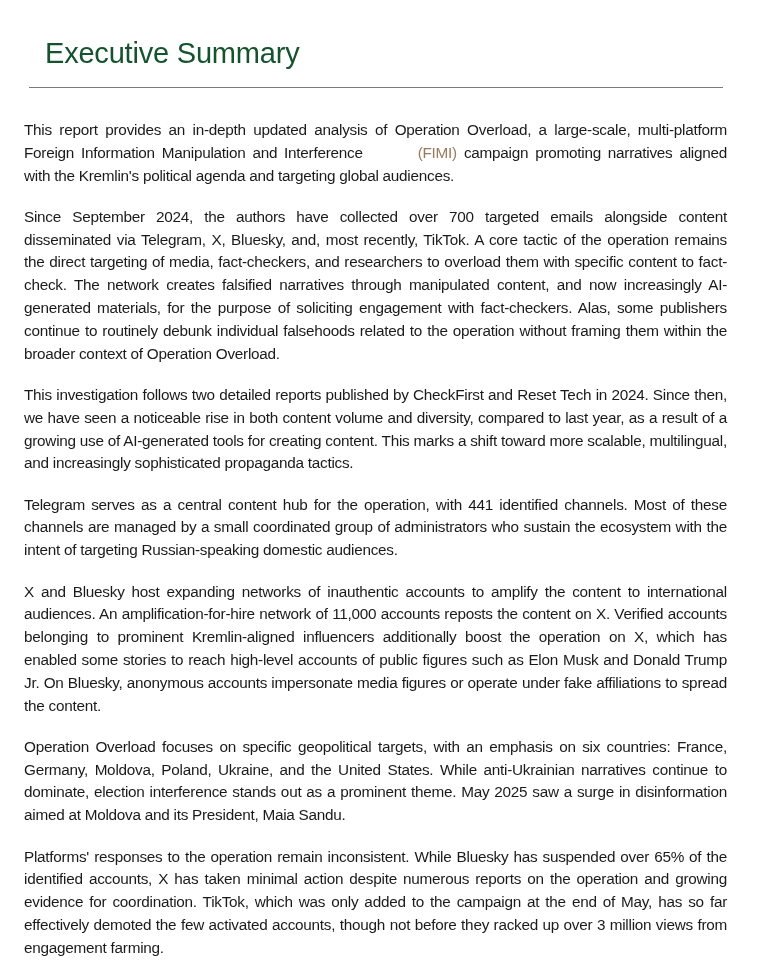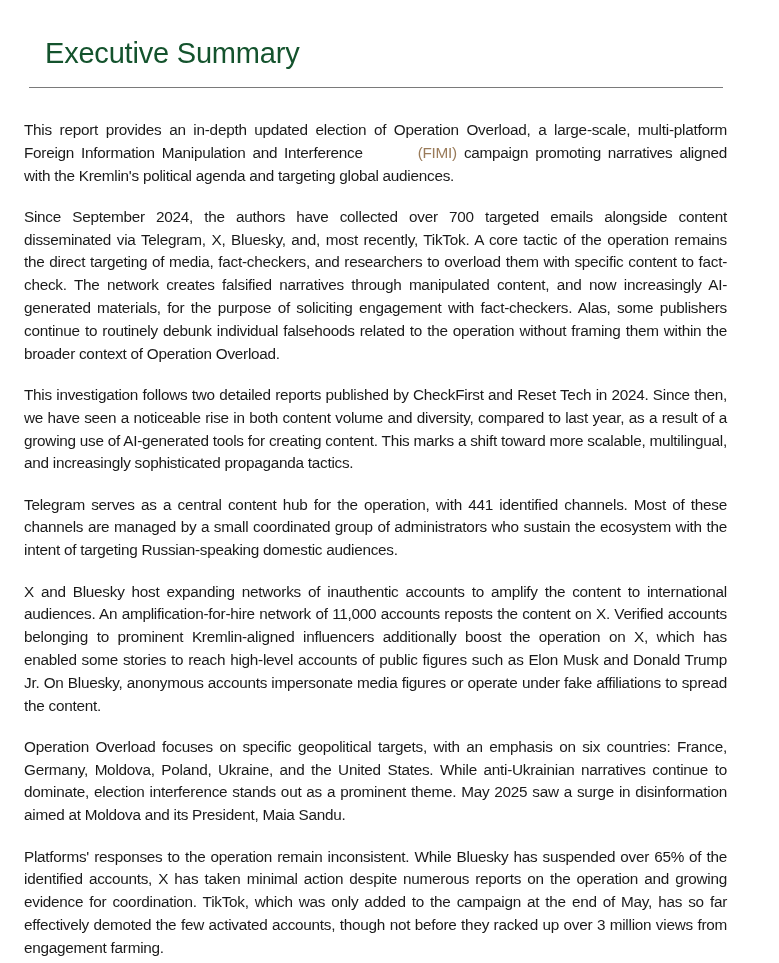--- a/index.html
+++ b/index.html
@@ -36,21 +36,21 @@
   }
   .accent { color: #9a7b5a; margin-left: 48px; }
 </style>
 </head>
 <body>
 
 <div class="page">
   <h1>Executive Summary</h1>
   <div class="rule"></div>
   <div class="body-text">
-    <p><span>This report provides an in-depth updated election of Operation Overload, a large-scale, multi-platform Foreign Information Manipulation and Interference </span><span class="accent" style="color: rgb(154, 123, 90);">(FIMI)</span><span> campaign promoting narratives aligned with the Kremlin's political agenda and targeting global audiences.</span></p>
+    <p><span>This report provides an in-depth updated analysis of Operation Overload, a large-scale, multi-platform Foreign Information Manipulation and Interference </span><span class="accent" style="color: rgb(154, 123, 90);">(FIMI)</span><span> campaign promoting narratives aligned with the Kremlin's political agenda and targeting global audiences.</span></p>
     <p>Since September 2024, the authors have collected over 700 targeted emails alongside content disseminated via Telegram, X, Bluesky, and, most recently, TikTok. A core tactic of the operation remains the direct targeting of media, fact-checkers, and researchers to overload them with specific content to fact-check. The network creates falsified narratives through manipulated content, and now increasingly AI-generated materials, for the purpose of soliciting engagement with fact-checkers. Alas, some publishers continue to routinely debunk individual falsehoods related to the operation without framing them within the broader context of Operation Overload.</p>
     <p>This investigation follows two detailed reports published by CheckFirst and Reset Tech in 2024. Since then, we have seen a noticeable rise in both content volume and diversity, compared to last year, as a result of a growing use of AI-generated tools for creating content. This marks a shift toward more scalable, multilingual, and increasingly sophisticated propaganda tactics.</p>
     <p>Telegram serves as a central content hub for the operation, with 441 identified channels. Most of these channels are managed by a small coordinated group of administrators who sustain the ecosystem with the intent of targeting Russian-speaking domestic audiences.</p>
     <p>X and Bluesky host expanding networks of inauthentic accounts to amplify the content to international audiences. An amplification-for-hire network of 11,000 accounts reposts the content on X. Verified accounts belonging to prominent Kremlin-aligned influencers additionally boost the operation on X, which has enabled some stories to reach high-level accounts of public figures such as Elon Musk and Donald Trump Jr. On Bluesky, anonymous accounts impersonate media figures or operate under fake affiliations to spread the content.</p>
     <p>Operation Overload focuses on specific geopolitical targets, with an emphasis on six countries: France, Germany, Moldova, Poland, Ukraine, and the United States. While anti-Ukrainian narratives continue to dominate, election interference stands out as a prominent theme. May 2025 saw a surge in disinformation aimed at Moldova and its President, Maia Sandu.</p>
     <p>Platforms' responses to the operation remain inconsistent. While Bluesky has suspended over 65% of the identified accounts, X has taken minimal action despite numerous reports on the operation and growing evidence for coordination. TikTok, which was only added to the campaign at the end of May, has so far effectively demoted the few activated accounts, though not before they racked up over 3 million views from engagement farming.</p>
   </div>
 </div>
 
 </body></html>

